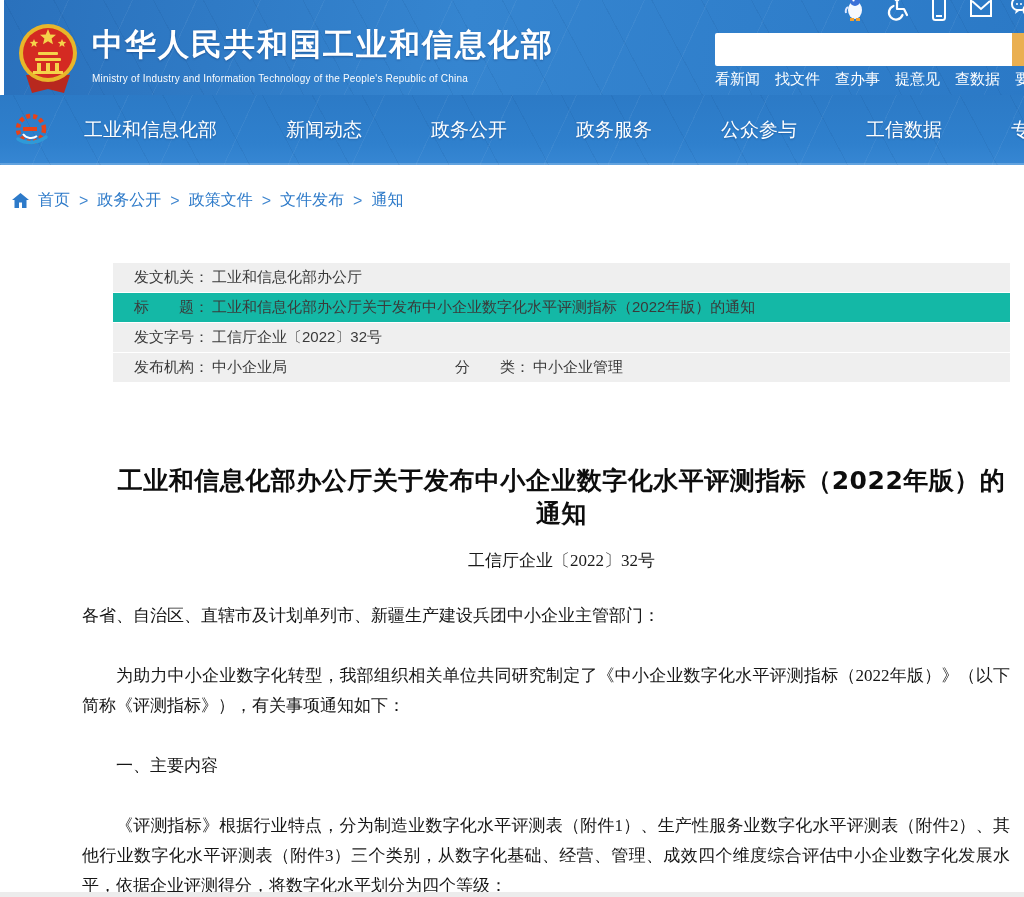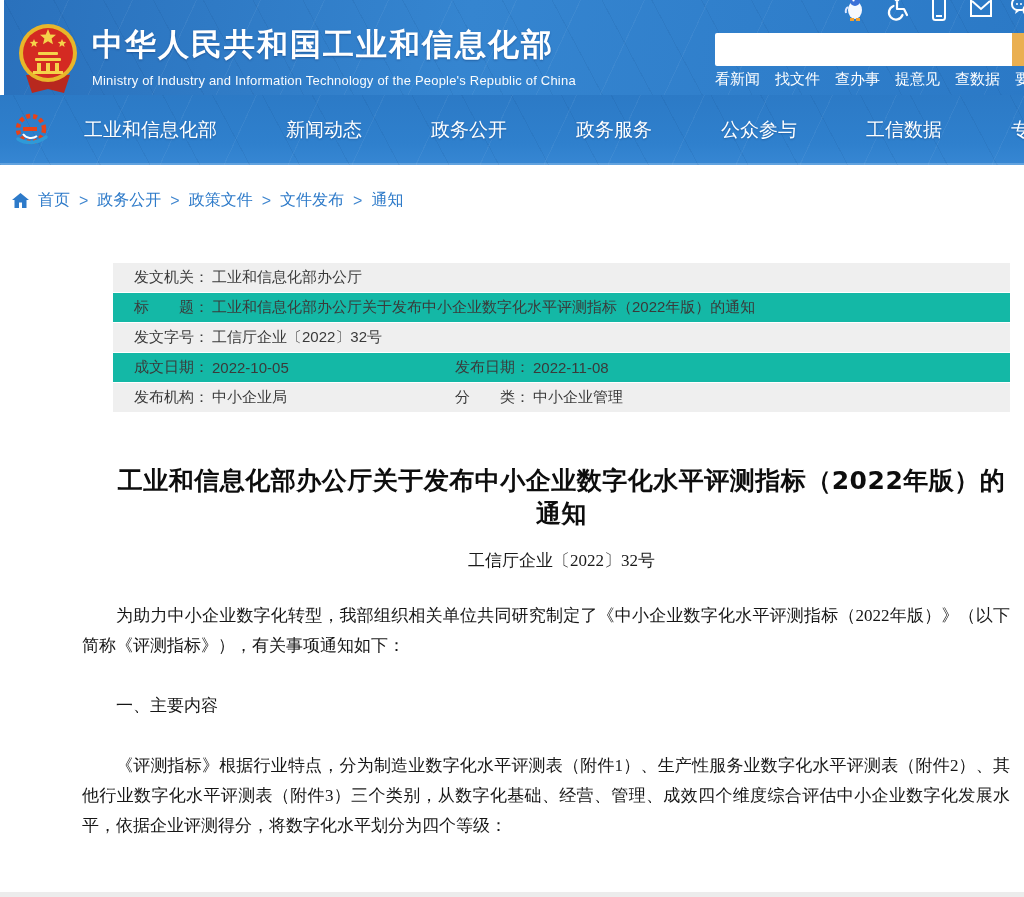--- a/index.html
+++ b/index.html
@@ -14,21 +14,21 @@
   }
   .header::after,.nav::after{
     content:"";position:absolute;inset:0;pointer-events:none;
     background:
       repeating-linear-gradient(115deg,rgba(255,255,255,.05) 0 1px,transparent 1px 58px),
       repeating-linear-gradient(62deg,rgba(0,40,90,.07) 0 1px,transparent 1px 44px);
   }
   .emblem{position:absolute;left:12px;top:19px;width:64px;height:76px;z-index:2;}
   .brand-text{position:absolute;left:88px;top:24px;z-index:2;color:#fff;}
   .brand-cn{font-size:31px;font-weight:bold;letter-spacing:2px;text-shadow:0 1px 2px rgba(0,30,80,.35);white-space:nowrap;}
-  .brand-en{font-size:13px;margin-top:7px;letter-spacing:.2px;white-space:nowrap;opacity:.97;}
+  .brand-en{font-size:10px;margin-top:7px;letter-spacing:.2px;white-space:nowrap;opacity:.97;}
   .topbar-icons{position:absolute;left:838px;top:-7px;display:flex;gap:16px;z-index:3;}
   .topbar-icons .ticon{width:26px;height:30px;display:block;}
   .search-input{
     position:absolute;left:711px;top:33px;width:297px;height:33px;z-index:3;
     border:none;background:#fff;border-radius:2px 0 0 2px;outline:none;padding:0 8px;box-sizing:border-box;
     font-size:14px;
   }
   .search-btn{
     position:absolute;left:1008px;top:33px;width:48px;height:33px;z-index:3;
     border:none;background:#eaaf50;cursor:pointer;
@@ -195,41 +195,34 @@
       <span class="meta-value">工业和信息化部办公厅</span>
     </div>
     <div class="meta-row white">
       <span class="meta-label">标　　题：</span>
       <span class="meta-value">工业和信息化部办公厅关于发布中小企业数字化水平评测指标（2022年版）的通知</span>
     </div>
     <div class="meta-row">
       <span class="meta-label">发文字号：</span>
       <span class="meta-value">工信厅企业〔2022〕32号</span>
     </div>
-    <div class="meta-row white">
-      <span class="meta-label">成文日期：</span>
-      <span class="meta-value">2022-10-05</span>
-      <span class="meta-col2">
-        <span class="meta-label">发布日期：</span>
-        <span class="meta-value">2022-11-08</span>
-      </span>
-    </div>
     <div class="meta-row">
       <span class="meta-label">发布机构：</span>
       <span class="meta-value">中小企业局</span>
       <span class="meta-col2">
         <span class="meta-label">分　　类：</span>
         <span class="meta-value">中小企业管理</span>
       </span>
     </div>
   </div>
 
   <h1 class="doc-title">工业和信息化部办公厅关于发布中小企业数字化水平评测指标（2022年版）的通知</h1>
   <div class="doc-number">工信厅企业〔2022〕32号</div>
 
   <div class="doc-body">
+    <p>各省、自治区、直辖市及计划单列市、新疆生产建设兵团中小企业主管部门：</p>
     <p class="indent">为助力中小企业数字化转型，我部组织相关单位共同研究制定了《中小企业数字化水平评测指标（2022年版）》（以下简称《评测指标》），有关事项通知如下：</p>
     <p class="indent">一、主要内容</p>
     <p class="indent">《评测指标》根据行业特点，分为制造业数字化水平评测表（附件1）、生产性服务业数字化水平评测表（附件2）、其他行业数字化水平评测表（附件3）三个类别，从数字化基础、经营、管理、成效四个维度综合评估中小企业数字化发展水平，依据企业评测得分，将数字化水平划分为四个等级：</p>
   </div>
 
   <div class="bottom-strip"></div>
 </div>
 
 </body></html>

